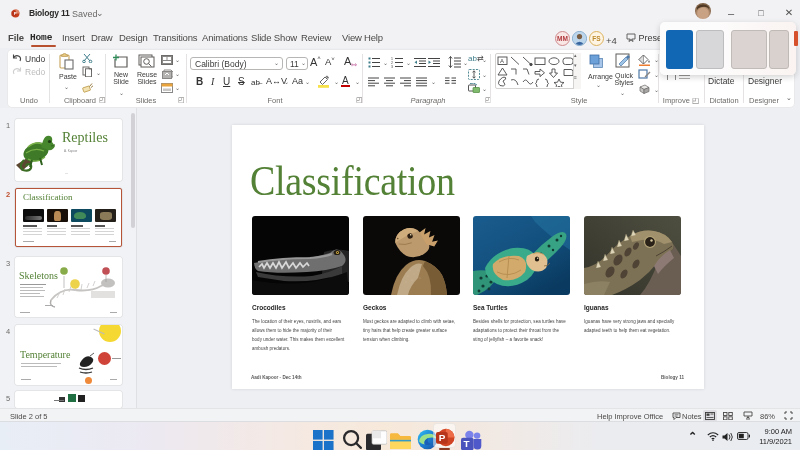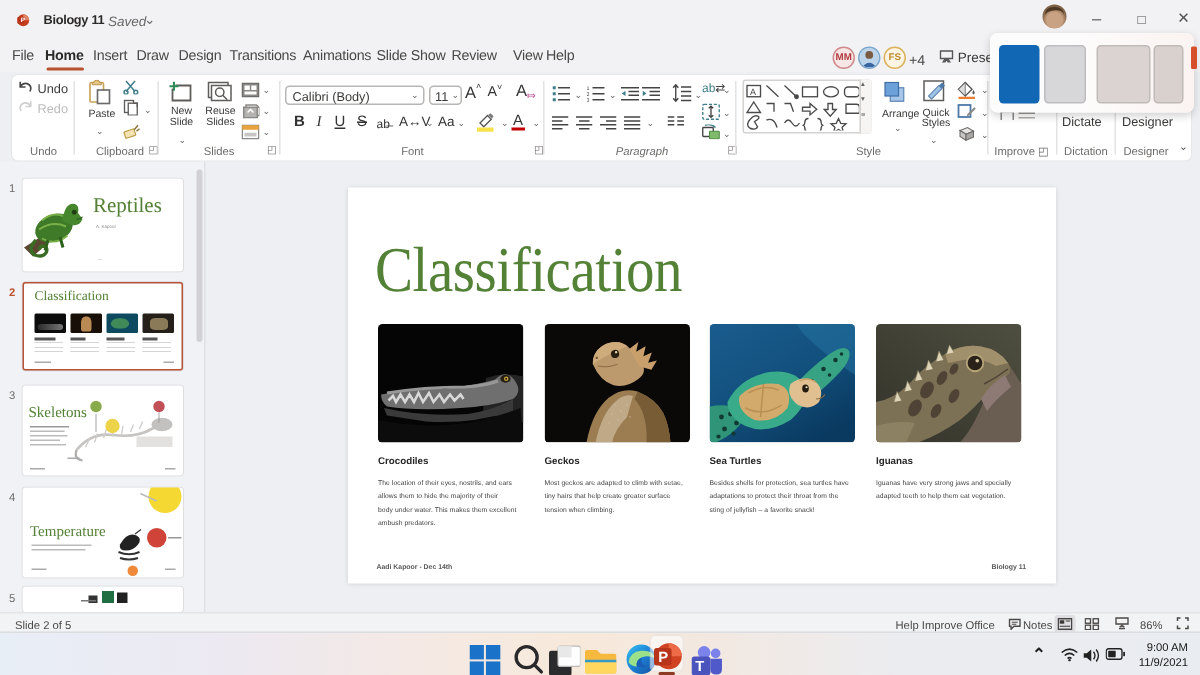--- a/index.html
+++ b/index.html
@@ -4,21 +4,21 @@
 <style>
 * { margin:0; padding:0; box-sizing:border-box; }
 html,body { width:800px; height:450px; overflow:hidden; font-family:"Liberation Sans", sans-serif; }
 #app { position:relative; width:800px; height:450px; background:#edeff2; }
 .abs { position:absolute; }
 
 
 #titlebar { position:absolute; left:0; top:0; width:800px; height:27px; background:#f2f2f4; }
 #pptlogo { position:absolute; left:10.5px; top:8.5px; width:9px; height:9px; }
 #docname { position:absolute; left:29px; top:7.5px; font-size:8.5px; font-weight:bold; color:#2b2a29; letter-spacing:-0.2px; }
-#saved { position:absolute; left:72px; top:8.5px; font-size:9px; color:#6b6967;font-style:italic; }
+#saved { position:absolute; left:72px; top:8.5px; font-size:9px; color:#6b6967; }
 #savedchev { position:absolute; left:96px; top:8px; font-size:9px; color:#6b6967; }
 #searchbox { position:absolute; left:266px; top:4px; width:274px; height:19px; background:#ffffff; border:1px solid #e3e1e2; border-radius:4px; }
 #searchbox .stext { position:absolute; left:22px; top:3px; font-size:10.5px; color:#5a5856; }
 #avatar { position:absolute; left:695px; top:3px; width:16px; height:16px; border-radius:50%; background:radial-gradient(circle at 50% 65%, #c9a183 40%, #8a6a4e 60%, #6b4e36 100%); overflow:hidden; }
 .winctl { position:absolute; top:7px; width:12px; height:12px; color:#535150; font-size:11px; line-height:12px; text-align:center; }
 
 
 #menurow { position:absolute; left:0; top:27px; width:800px; height:21px; background:#f2f2f4; }
 .mtab { position:absolute; top:5px; font-size:9.5px; color:#4b4947; letter-spacing:-0.15px; }
 .mtab.home { font-weight:bold; color:#2b2a29; }
@@ -78,22 +78,22 @@
     <div id="savedchev">⌄</div>
     <div id="avatar"><svg width="16" height="16" viewBox="0 0 16 16">
           <path d="M2 7 Q1 2 8 1.5 Q15 2 14 7 Q14 4.5 11 4 Q8 3.5 5 4.5 Q2.5 5 2 7 Z" fill="#4e3824"></path>
         </svg></div>
     <div class="winctl" style="left:725px;">–</div>
     <div class="winctl" style="left:755px;font-size:9px;">□</div>
     <div class="winctl" style="left:783px;font-size:10px;">✕</div>
   </div>
 
   <div id="menurow">
-    <div class="mtab" style="left:8px;">File</div>
-    <div class="mtab home" style="left:30px;">Home</div>
+    <div class="mtab" style="left:8px;font-weight:bold;">File</div>
+    <div class="mtab home" style="left:30px;font-family:Liberation Mono, monospace;">Home</div>
     <div class="mtab" style="left:62px;">Insert</div>
     <div class="mtab" style="left:91px;">Draw</div>
     <div class="mtab" style="left:119px;">Design</div>
     <div class="mtab" style="left:153px;">Transitions</div>
     <div class="mtab" style="left:202px;">Animations</div>
     <div class="mtab" style="left:251px;">Slide Show</div>
     <div class="mtab" style="left:301px;">Review</div>
     <div class="mtab" style="left:342px;">View</div>
     <div class="mtab" style="left:364px;">Help</div>
   </div>

